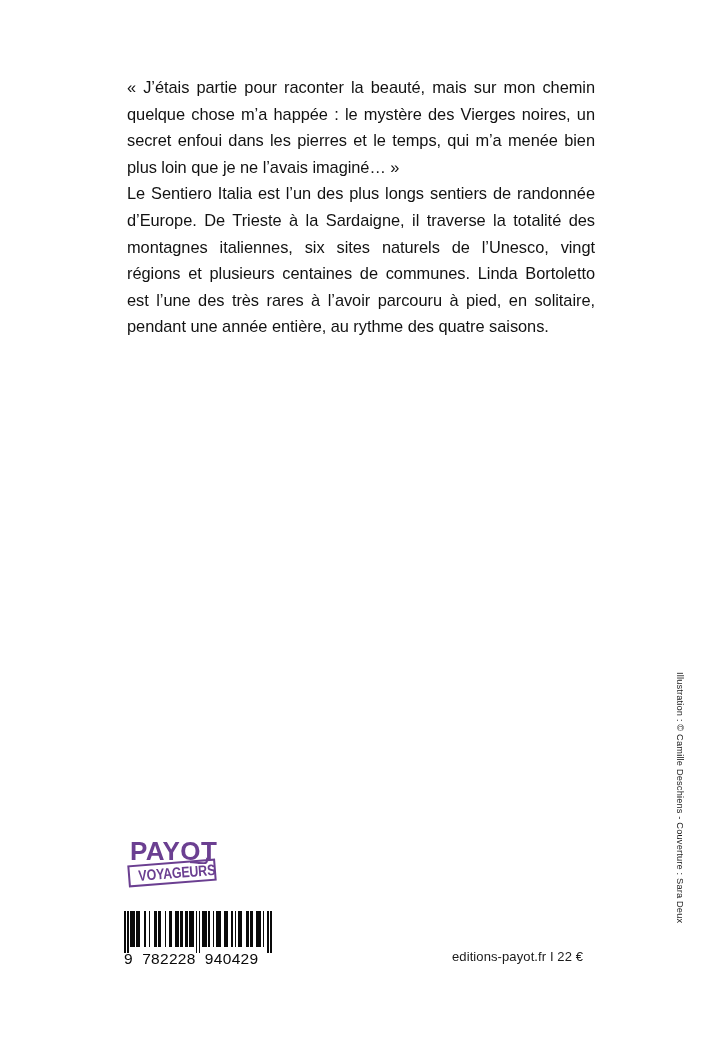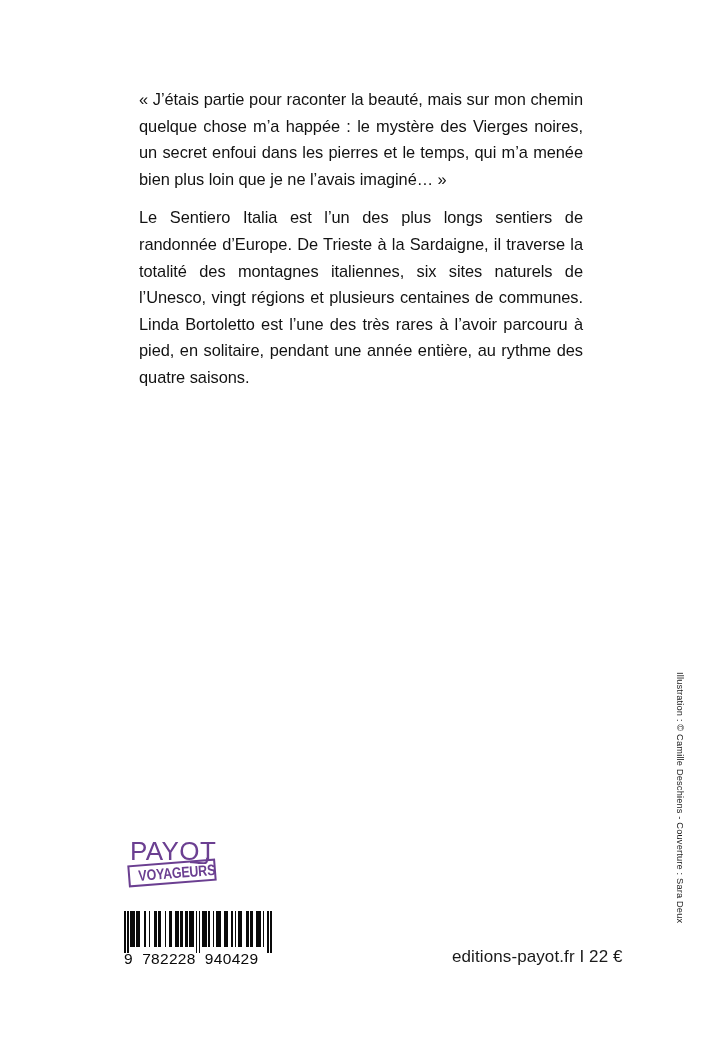--- a/index.html
+++ b/index.html
@@ -23,21 +23,21 @@
     top: 74px;
     width: 468px;
     font-size: 16.4px;
     line-height: 26.6px;
     text-align: justify;
     text-justify: inter-word;
     color: #121212;
     letter-spacing: -0.05px;
   }
   .para {
-    margin: 12px;
+    margin: 0;
     text-align: justify;
   }
   .para-gap {
     height: 26.6px;
   }
 
   
   .credits {
     position: absolute;
     left: 666px;
@@ -59,21 +59,21 @@
     top: 838px;
     width: 95px;
     height: 58px;
   }
   .logo-word {
     position: absolute;
     left: 2px;
     top: 0px;
     font-size: 26px;
     line-height: 26px;
-    font-weight: 400;
+    font-weight: 700;
     color: #6b3f91;
     letter-spacing: 0.4px;
     font-family: "Liberation Sans", sans-serif;
   }
   .logo-tail {
     position: absolute;
     left: 62px;
     top: 19px;
     width: 16px;
     height: 5px;
@@ -146,21 +146,21 @@
     font-family: "Liberation Sans", sans-serif;
     letter-spacing: 0.3px;
     white-space: pre;
   }
 
   
   .shop-info {
     position: absolute;
     left: 452px;
     top: 949px;
-    font-size: 17px;
+    font-size: 13px;
     line-height: 16px;
     color: #1a1a1a;
     letter-spacing: 0.1px;
     white-space: nowrap;
     text-align: right;
   }
 </style>
 </head>
 <body>
 

